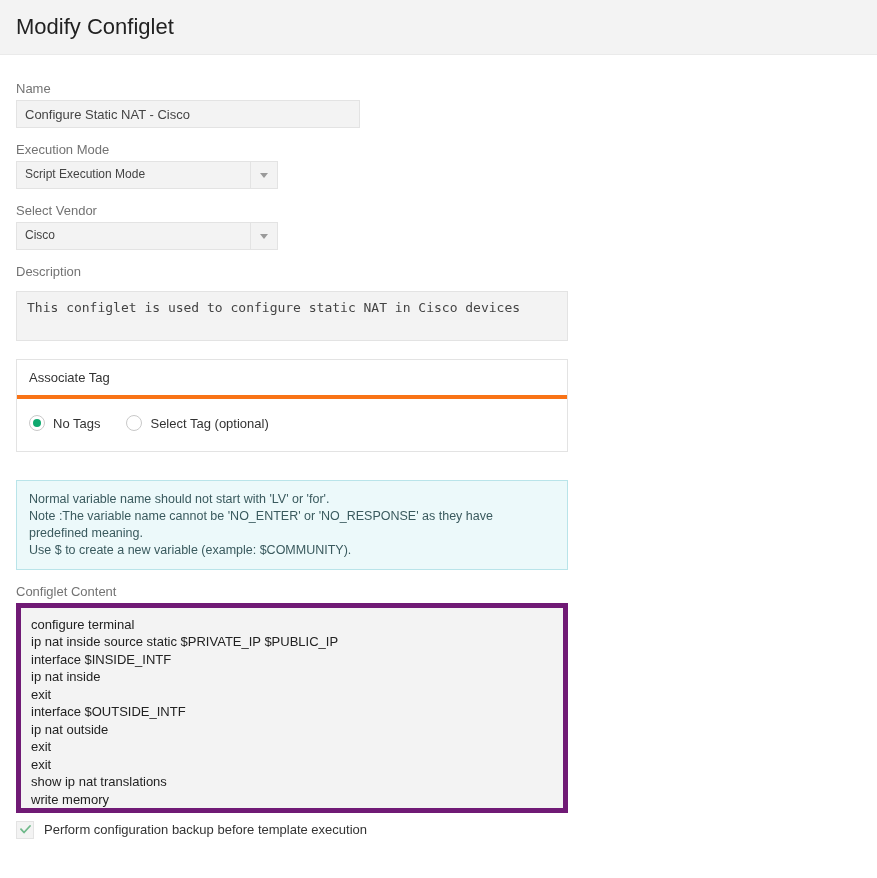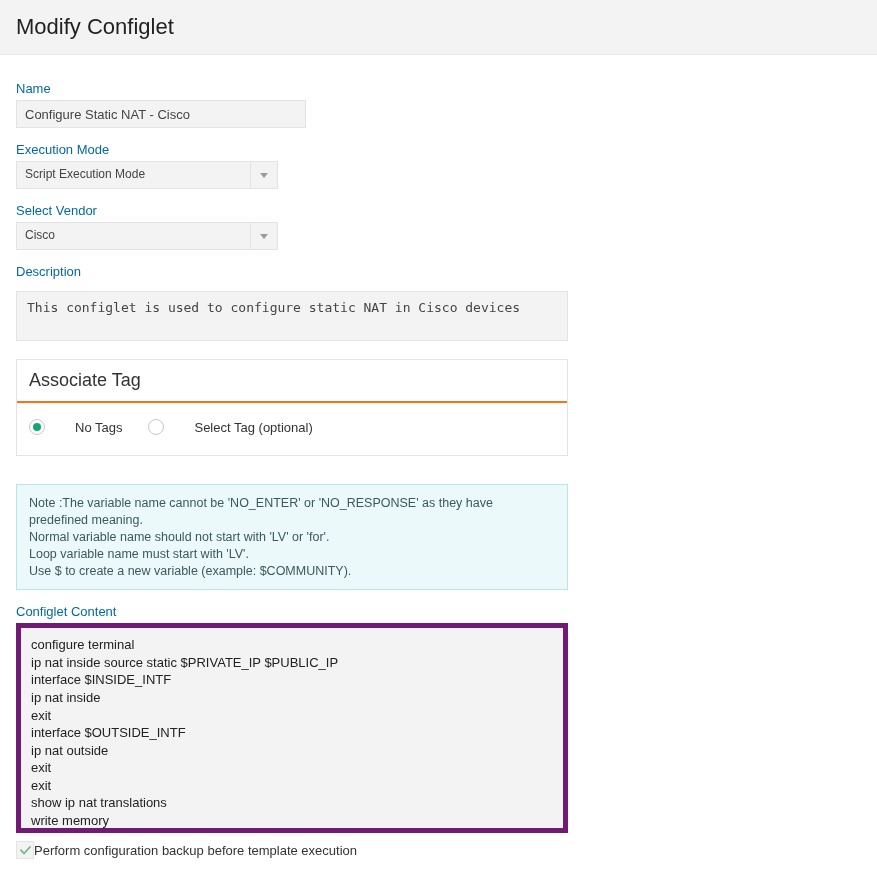--- a/index.html
+++ b/index.html
@@ -18,26 +18,26 @@
   .header h1 {
     font-size: 22px;
     font-weight: 500;
     color: #222;
   }
   .content {
     padding: 12px 16px 30px 16px;
   }
   .field-label {
     font-size: 13px;
-    color: #0369a1;
+    color: #737373;
     margin-bottom: 4px;
     margin-top: 14px;
   }
   .text-input {
-    width: 290px;
+    width: 344px;
     height: 28px;
     padding: 4px 8px;
     font-size: 13px;
     color: #444;
     background: #f3f3f3;
     border: 1px solid #e3e3e3;
     outline: none;
   }
   .select-wrap {
     display: flex;
@@ -77,23 +77,23 @@
     display: block;
     margin-top: 12px;
   }
   .tag-panel {
     width: 552px;
     border: 1px solid #e3e3e3;
     margin-top: 18px;
   }
   .tag-panel-header {
     padding: 10px 12px;
-    font-size: 18px;
-    color: #333;
-    border-bottom: 2px solid #f97316;
+    font-size: 13px;
+    color: #333;
+    border-bottom: 4px solid #f97316;
   }
   .tag-panel-body {
     padding: 16px 12px 20px 12px;
     display: flex;
     align-items: center;
     gap: 8px;
   }
   .radio {
     width: 16px;
     height: 16px;
@@ -111,21 +111,20 @@
     width: 8px;
     height: 8px;
     border-radius: 50%;
     background: #0fa96f;
     display: block;
   }
   .radio-label {
     font-size: 13px;
     color: #333;
     margin-right: 18px;
-    margin-left: 22px;
   }
   .note-box {
     width: 552px;
     background: #ecf9fa;
     border: 1px solid #b9e4e9;
     padding: 10px 12px;
     margin-top: 28px;
     font-size: 12.5px;
     color: #3a5a5e;
     line-height: 1.35;
@@ -141,20 +140,21 @@
     resize: none;
     outline: none;
     white-space: pre;
     font-family: inherit;
     display: block;
     line-height: 1.35;
   }
   .checkbox-row {
     display: flex;
     align-items: center;
+    gap: 10px;
     margin-top: 8px;
   }
   .checkbox {
     width: 18px;
     height: 18px;
     background: #f3f3f3;
     border: 1px solid #e3e3e3;
     display: inline-flex;
     align-items: center;
     justify-content: center;
@@ -212,23 +212,22 @@
     <div class="tag-panel-body">
       <span class="radio selected"></span>
       <span class="radio-label">No Tags</span>
       <span class="radio"></span>
       <span class="radio-label">Select Tag (optional)</span>
     </div>
   </div>
 
   
   <div class="note-box">
+    <div>Normal variable name should not start with 'LV' or 'for'.</div>
     <div>Note :The variable name cannot be 'NO_ENTER' or 'NO_RESPONSE' as they have predefined meaning.</div>
-    <div>Normal variable name should not start with 'LV' or 'for'.</div>
-    <div>Loop variable name must start with 'LV'.</div>
     <div>Use $ to create a new variable (example: $COMMUNITY).</div>
   </div>
 
   
   <div class="field-label">Configlet Content</div>
   <textarea class="code-box" style="">configure terminal
 ip nat inside source static $PRIVATE_IP $PUBLIC_IP
 interface $INSIDE_INTF
 ip nat inside
 exit

